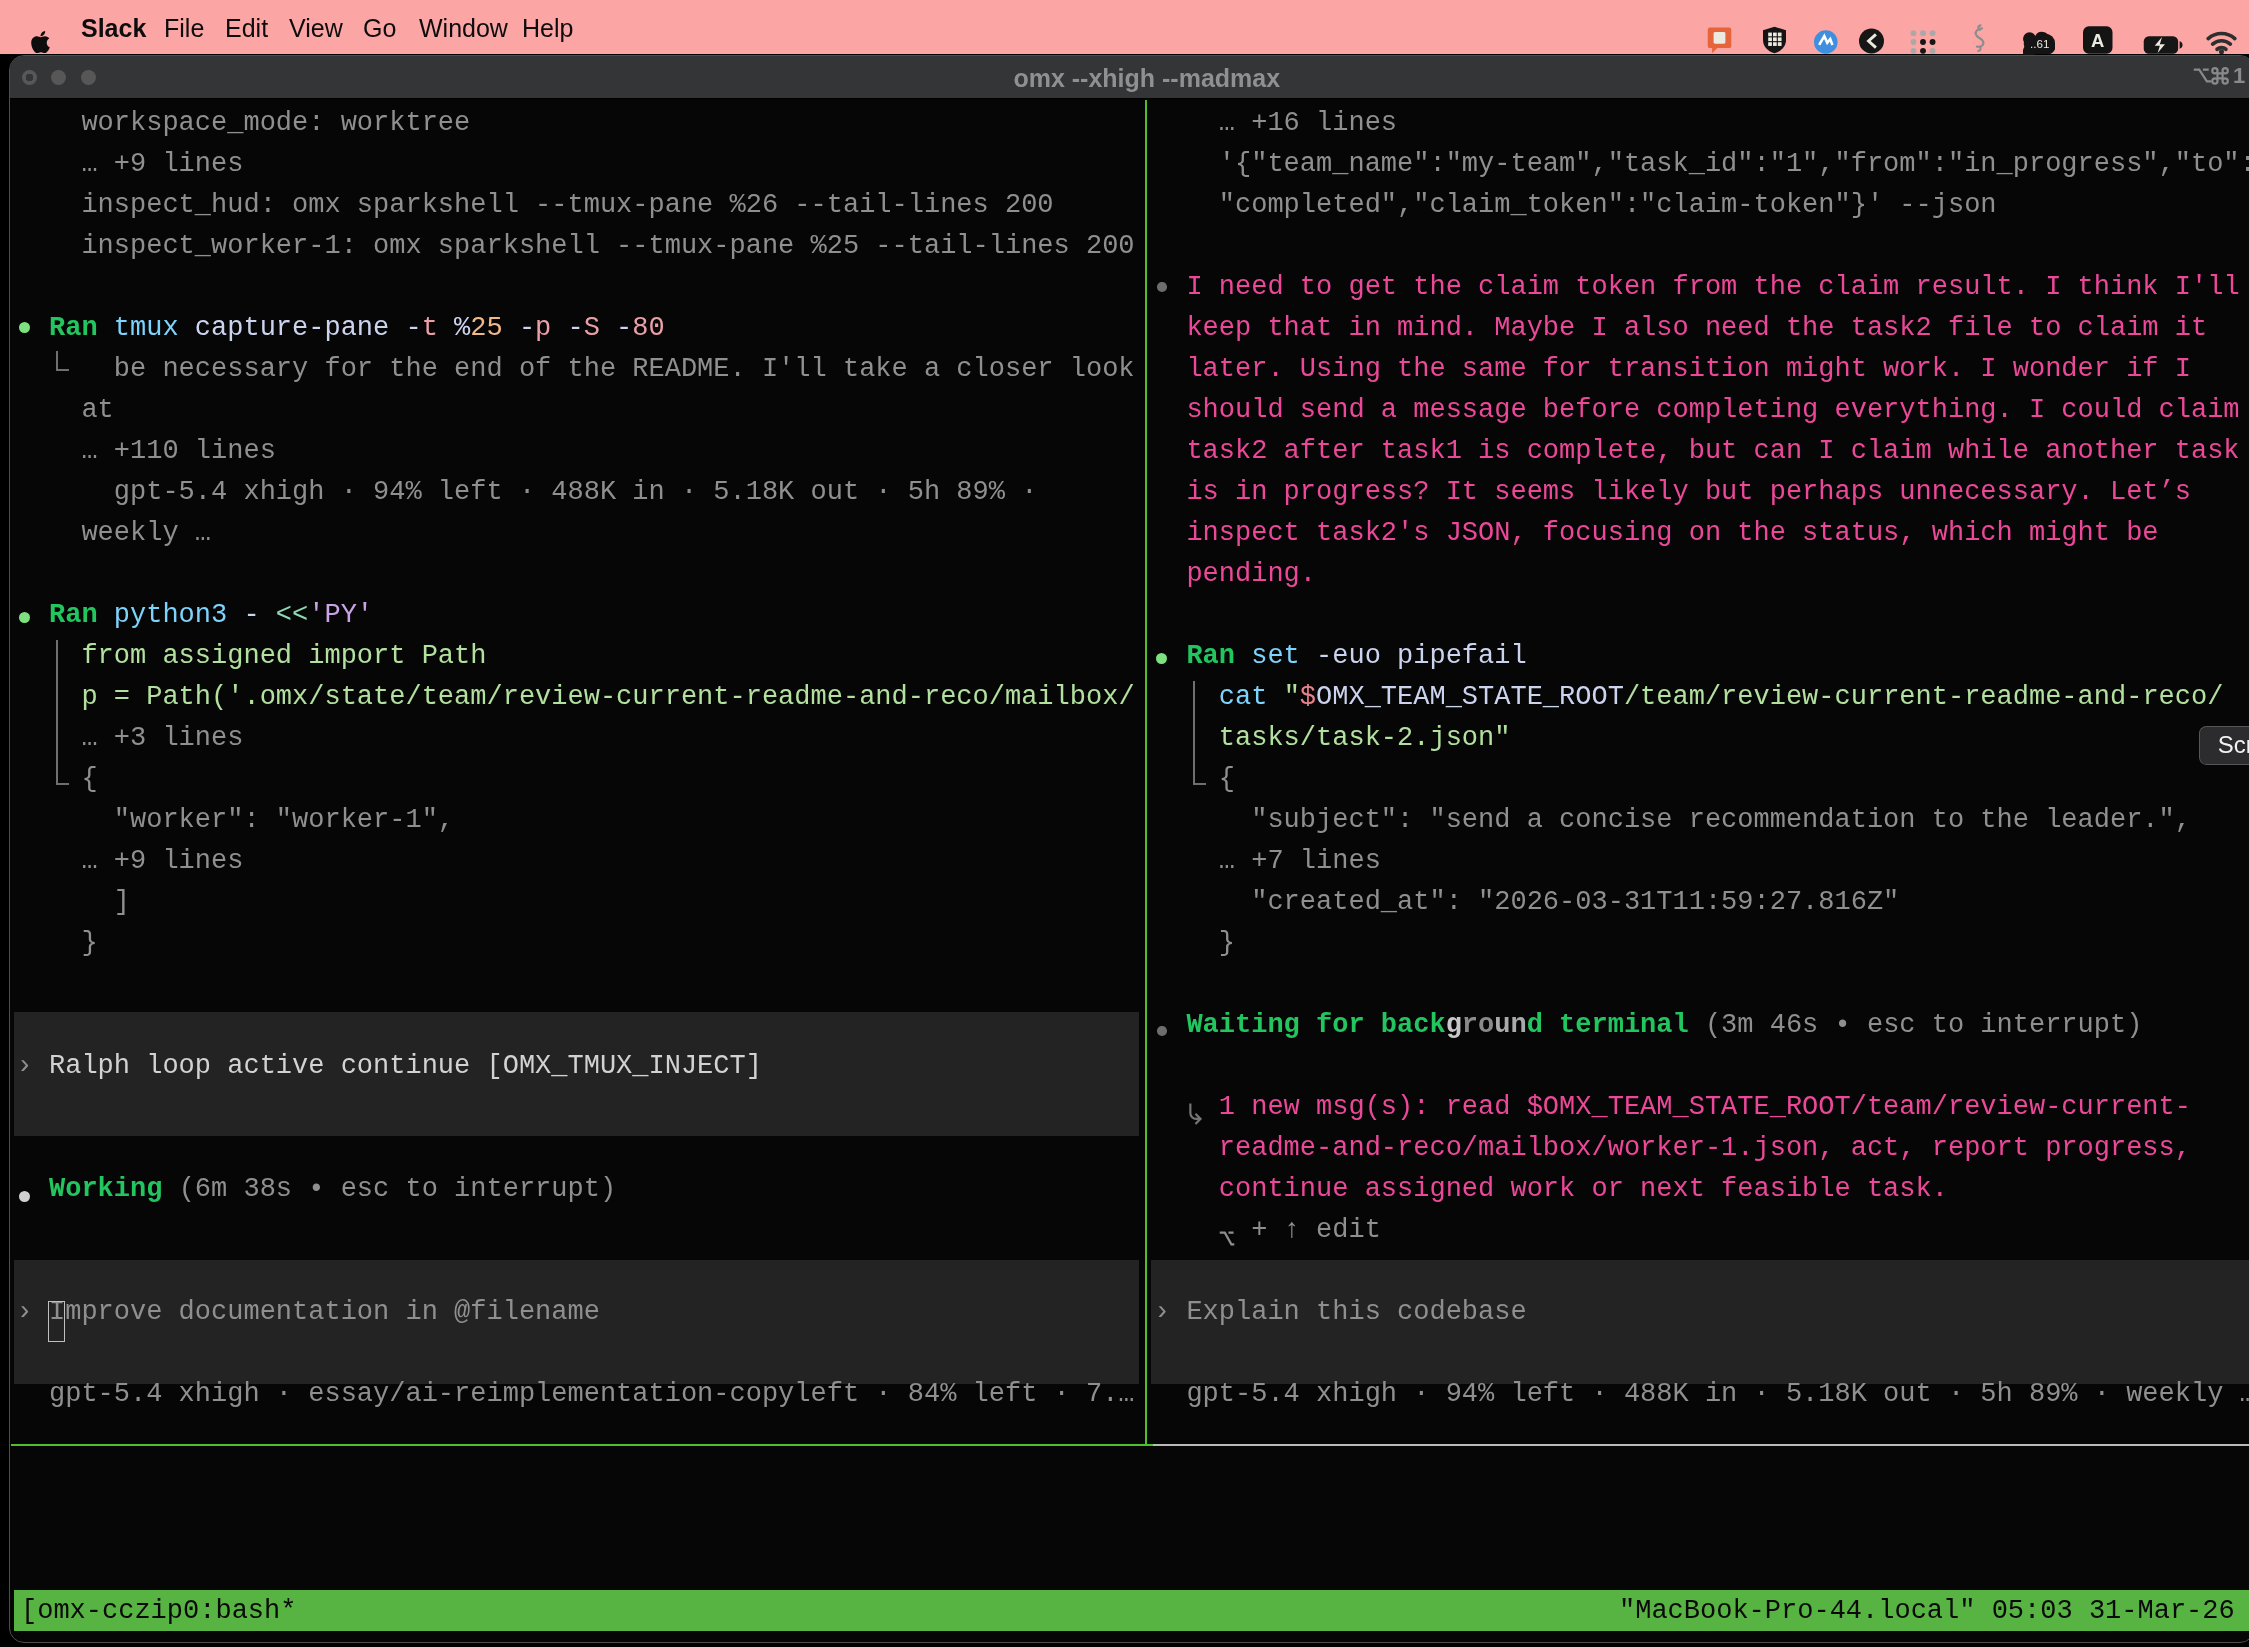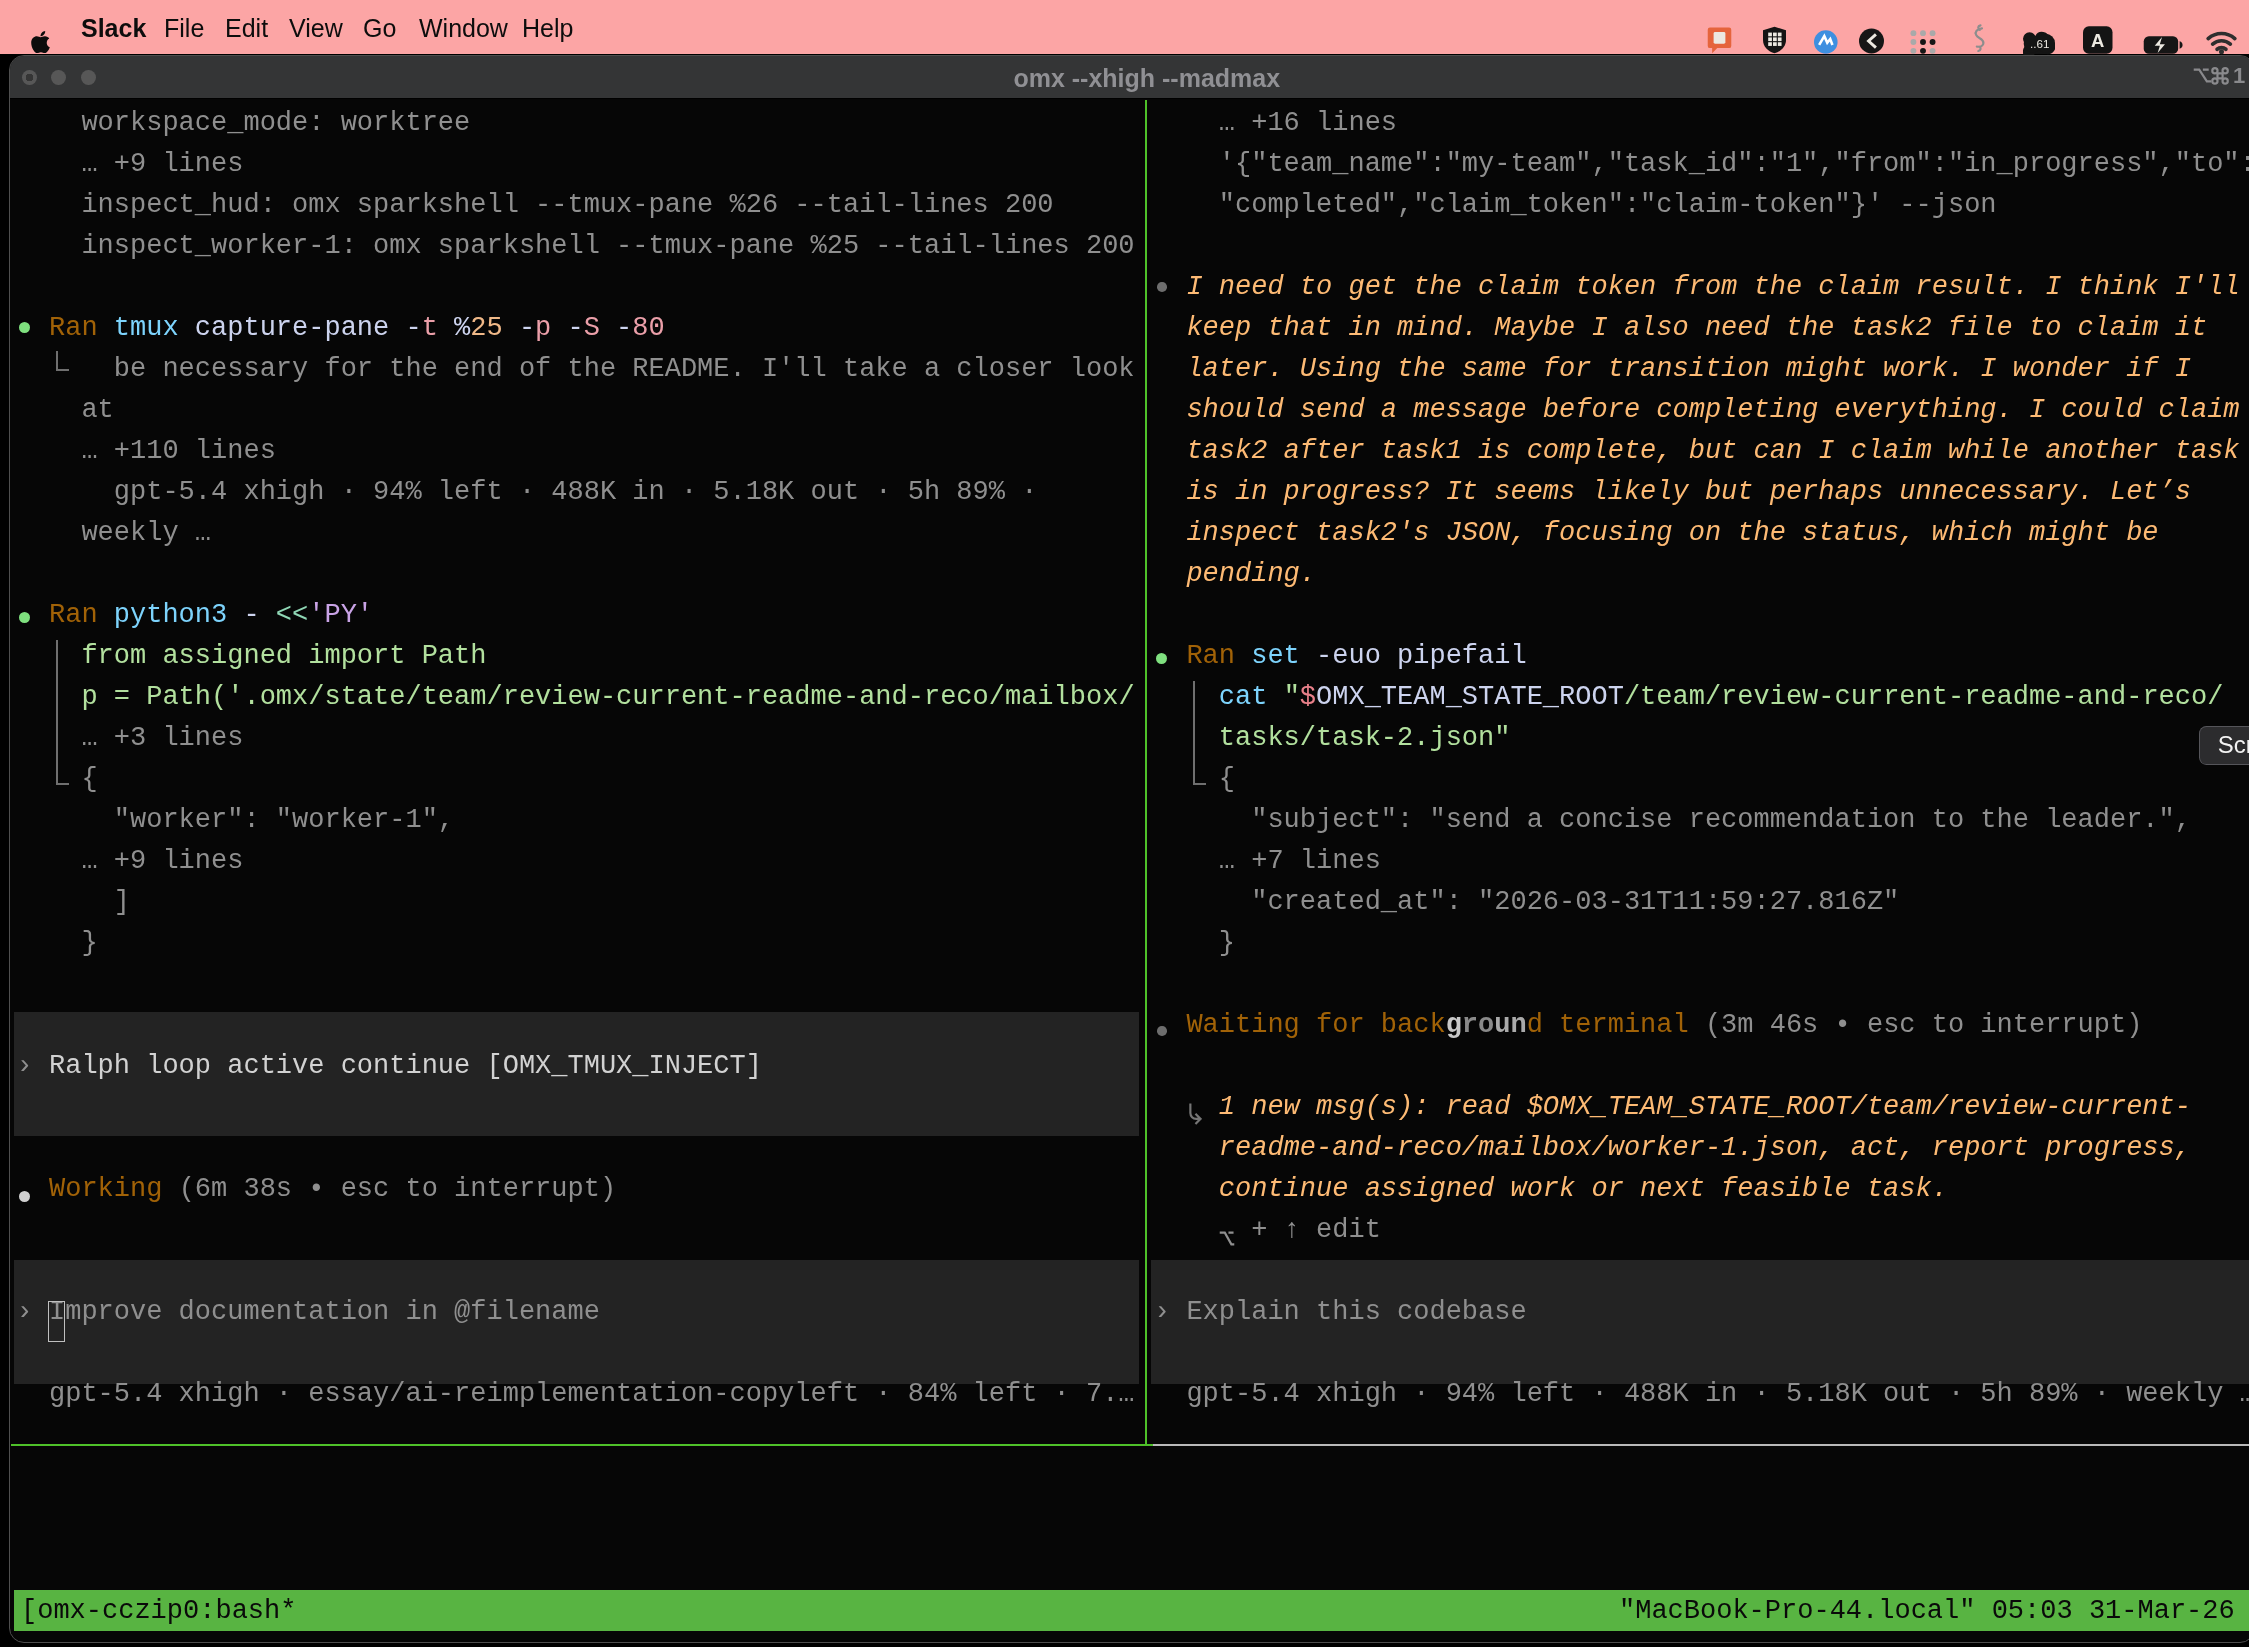--- a/index.html
+++ b/index.html
@@ -4,22 +4,22 @@
 html,body{width:2250px;height:1648px;background:#000;overflow:hidden;font-family:"Liberation Sans",sans-serif}
 #menubar{position:absolute;left:0;top:0;width:2250px;height:54px;background:#fca5a5}
 .mi{position:absolute;top:0;height:54px;line-height:56px;font-size:25px;color:#0d0d0d}
 #win{position:absolute;left:9px;top:55px;width:2246px;height:1588px;background:#060606;border-radius:15px;border:0.7px solid #4e4e4e;overflow:hidden}
 #tbar{position:absolute;left:0;top:0;width:100%;height:43px;background:#343536;border-bottom:0.7px solid #000}
 .tl{position:absolute;top:14px;width:14.8px;height:14.8px;border-radius:50%;background:#575757}
 #title{position:absolute;top:0;left:14.8px;width:100%;text-align:center;line-height:44px;font-size:25px;font-weight:bold;color:#909094}
 pre{position:absolute;font-family:"Liberation Mono",monospace;font-size:27px;line-height:41px;color:#8f8f8f;white-space:pre}
 i{font-style:normal}
 .g{color:#8f8f8f} .g2{color:#d2d2d2} .dg{color:#5a5a5a}
-.it{color:#fdba74;font-style:italic}
-.wb{color:#a16207;font-weight:normal}
+.it{color:#ec4899;}
+.wb{color:#22c55e;font-weight:bold}
 .sh1{color:#c8c8c8;font-weight:bold} .sh2{color:#8a8a8a;font-weight:bold} .sh3{color:#aaaaaa;font-weight:bold} .bl{color:#7dd3fc} .pw{color:#ccd3ee} .pk{color:#eb9fa9} .or{color:#efb888}
 .mg{color:#8fd7b5} .li{color:#c9a3e6} .cg{color:#b2e09e} .rd{color:#e9808a}
 .cy{color:#5fc6d8} .sg{color:#74c65c}
 .box{position:absolute;background:#232323}
 </style></head><body>
 <div id="menubar">
  <svg class="mi" style="left:31px;top:14.8px" width="19" height="23" viewBox="0 0 384 512">
       <path fill="#0d0d0d" d="M318.7 268.7c-.2-36.7 16.4-64.4 50-84.8-18.8-26.9-47.2-41.7-84.7-44.6-35.5-2.7-74.3 20.7-88.5 20.7-15 0-49.4-19.7-76.4-19.7C63.3 141.2 4 184.8 4 273.5q0 39.3 14.4 81.2c12.8 36.7 59 126.7 107.2 125.2 25.2-.6 43-17.9 75.8-17.9 31.8 0 48.3 17.9 76.4 17.9 48.6-.7 90.4-82.5 102.6-119.3-65.2-30.7-61.7-90-61.7-91.9zm-56.6-164.2c27.3-32.4 24.8-61.9 24-72.5-24.1 1.4-52 16.4-67.9 34.9-17.5 19.8-27.8 44.3-25.6 71.9 26.1 2 49.9-11.4 69.5-34.3z"></path>
     </svg>
  <span class="mi" style="left:81px;font-weight:bold">Slack</span>

